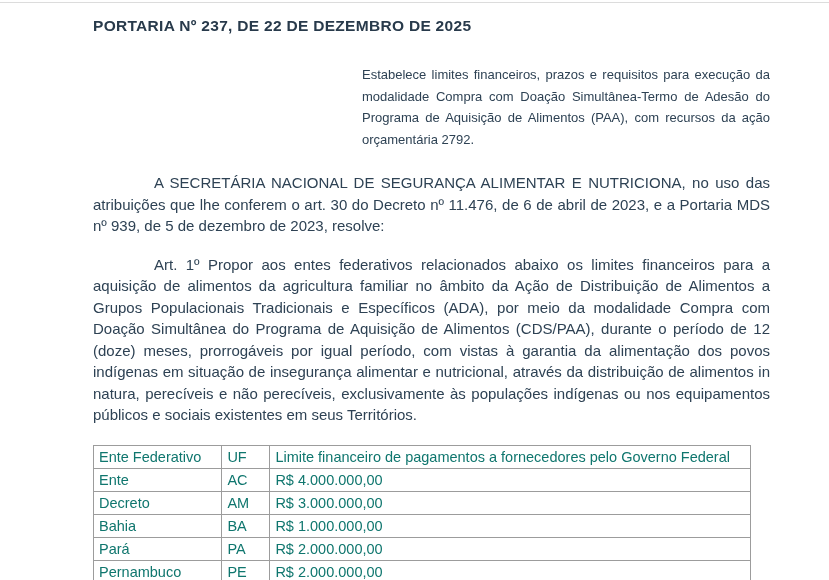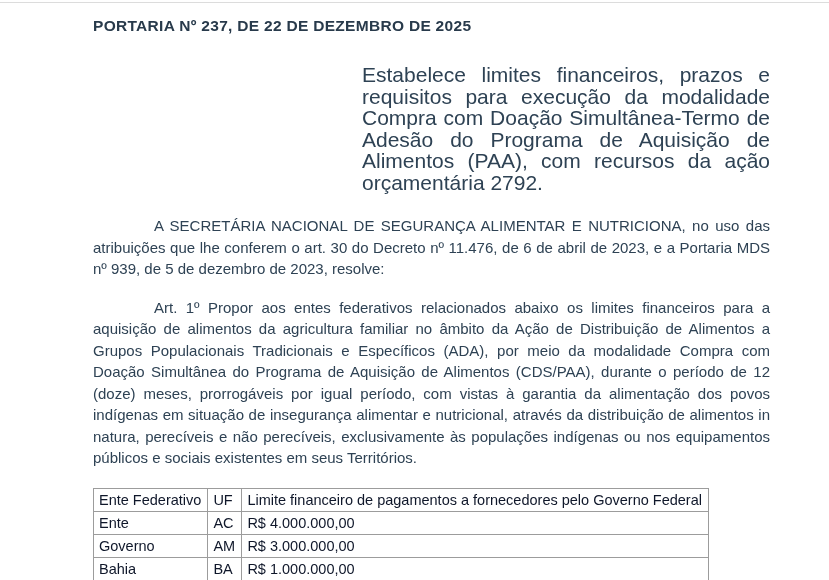--- a/index.html
+++ b/index.html
@@ -30,21 +30,21 @@
     margin: 0;
     font-size: 15.5px;
     line-height: 18px;
     font-weight: bold;
     letter-spacing: 0.3px;
     text-align: left;
     color: #283a4b;
   }
   .ementa {
     margin: 29px 0 0 269px;
-    font-size: 21px;
+    font-size: 13px;
     line-height: 21.5px;
     text-align: justify;
   }
   .body-par {
     margin: 22px 0 0 0;
     font-size: 15px;
     line-height: 21.5px;
     text-align: justify;
     text-indent: 61px;
   }
@@ -53,25 +53,25 @@
   }
   table.limits {
     border-collapse: collapse;
     margin-top: 19px;
     font-size: 14.5px;
     line-height: 20px;
   }
   table.limits th,
   table.limits td {
     border: 1px solid #9c9c9c;
-    padding: 1px 6px 1px 5px;
+    padding: 1px 20px 1px 5px;
     font-weight: normal;
     text-align: left;
     white-space: nowrap;
-    color: #0f172a;
+    color: #0f766e;
   }
   table.limits td.uf-cell {
     min-width: 22px;
   }
 </style>
 </head>
 <body>
 
 <div class="top-rule"></div>
 
@@ -92,21 +92,21 @@
           <th>Limite financeiro de pagamentos a fornecedores pelo Governo Federal</th>
         </tr>
     </thead>
     <tbody>
         <tr>
           <td>Ente</td>
           <td class="uf-cell">AC</td>
           <td>R$ 4.000.000,00</td>
         </tr>
         <tr>
-          <td>Governo</td>
+          <td>Decreto</td>
           <td class="uf-cell">AM</td>
           <td>R$ 3.000.000,00</td>
         </tr>
         <tr>
           <td>Bahia</td>
           <td class="uf-cell">BA</td>
           <td>R$ 1.000.000,00</td>
         </tr>
         <tr>
           <td>Pará</td>

